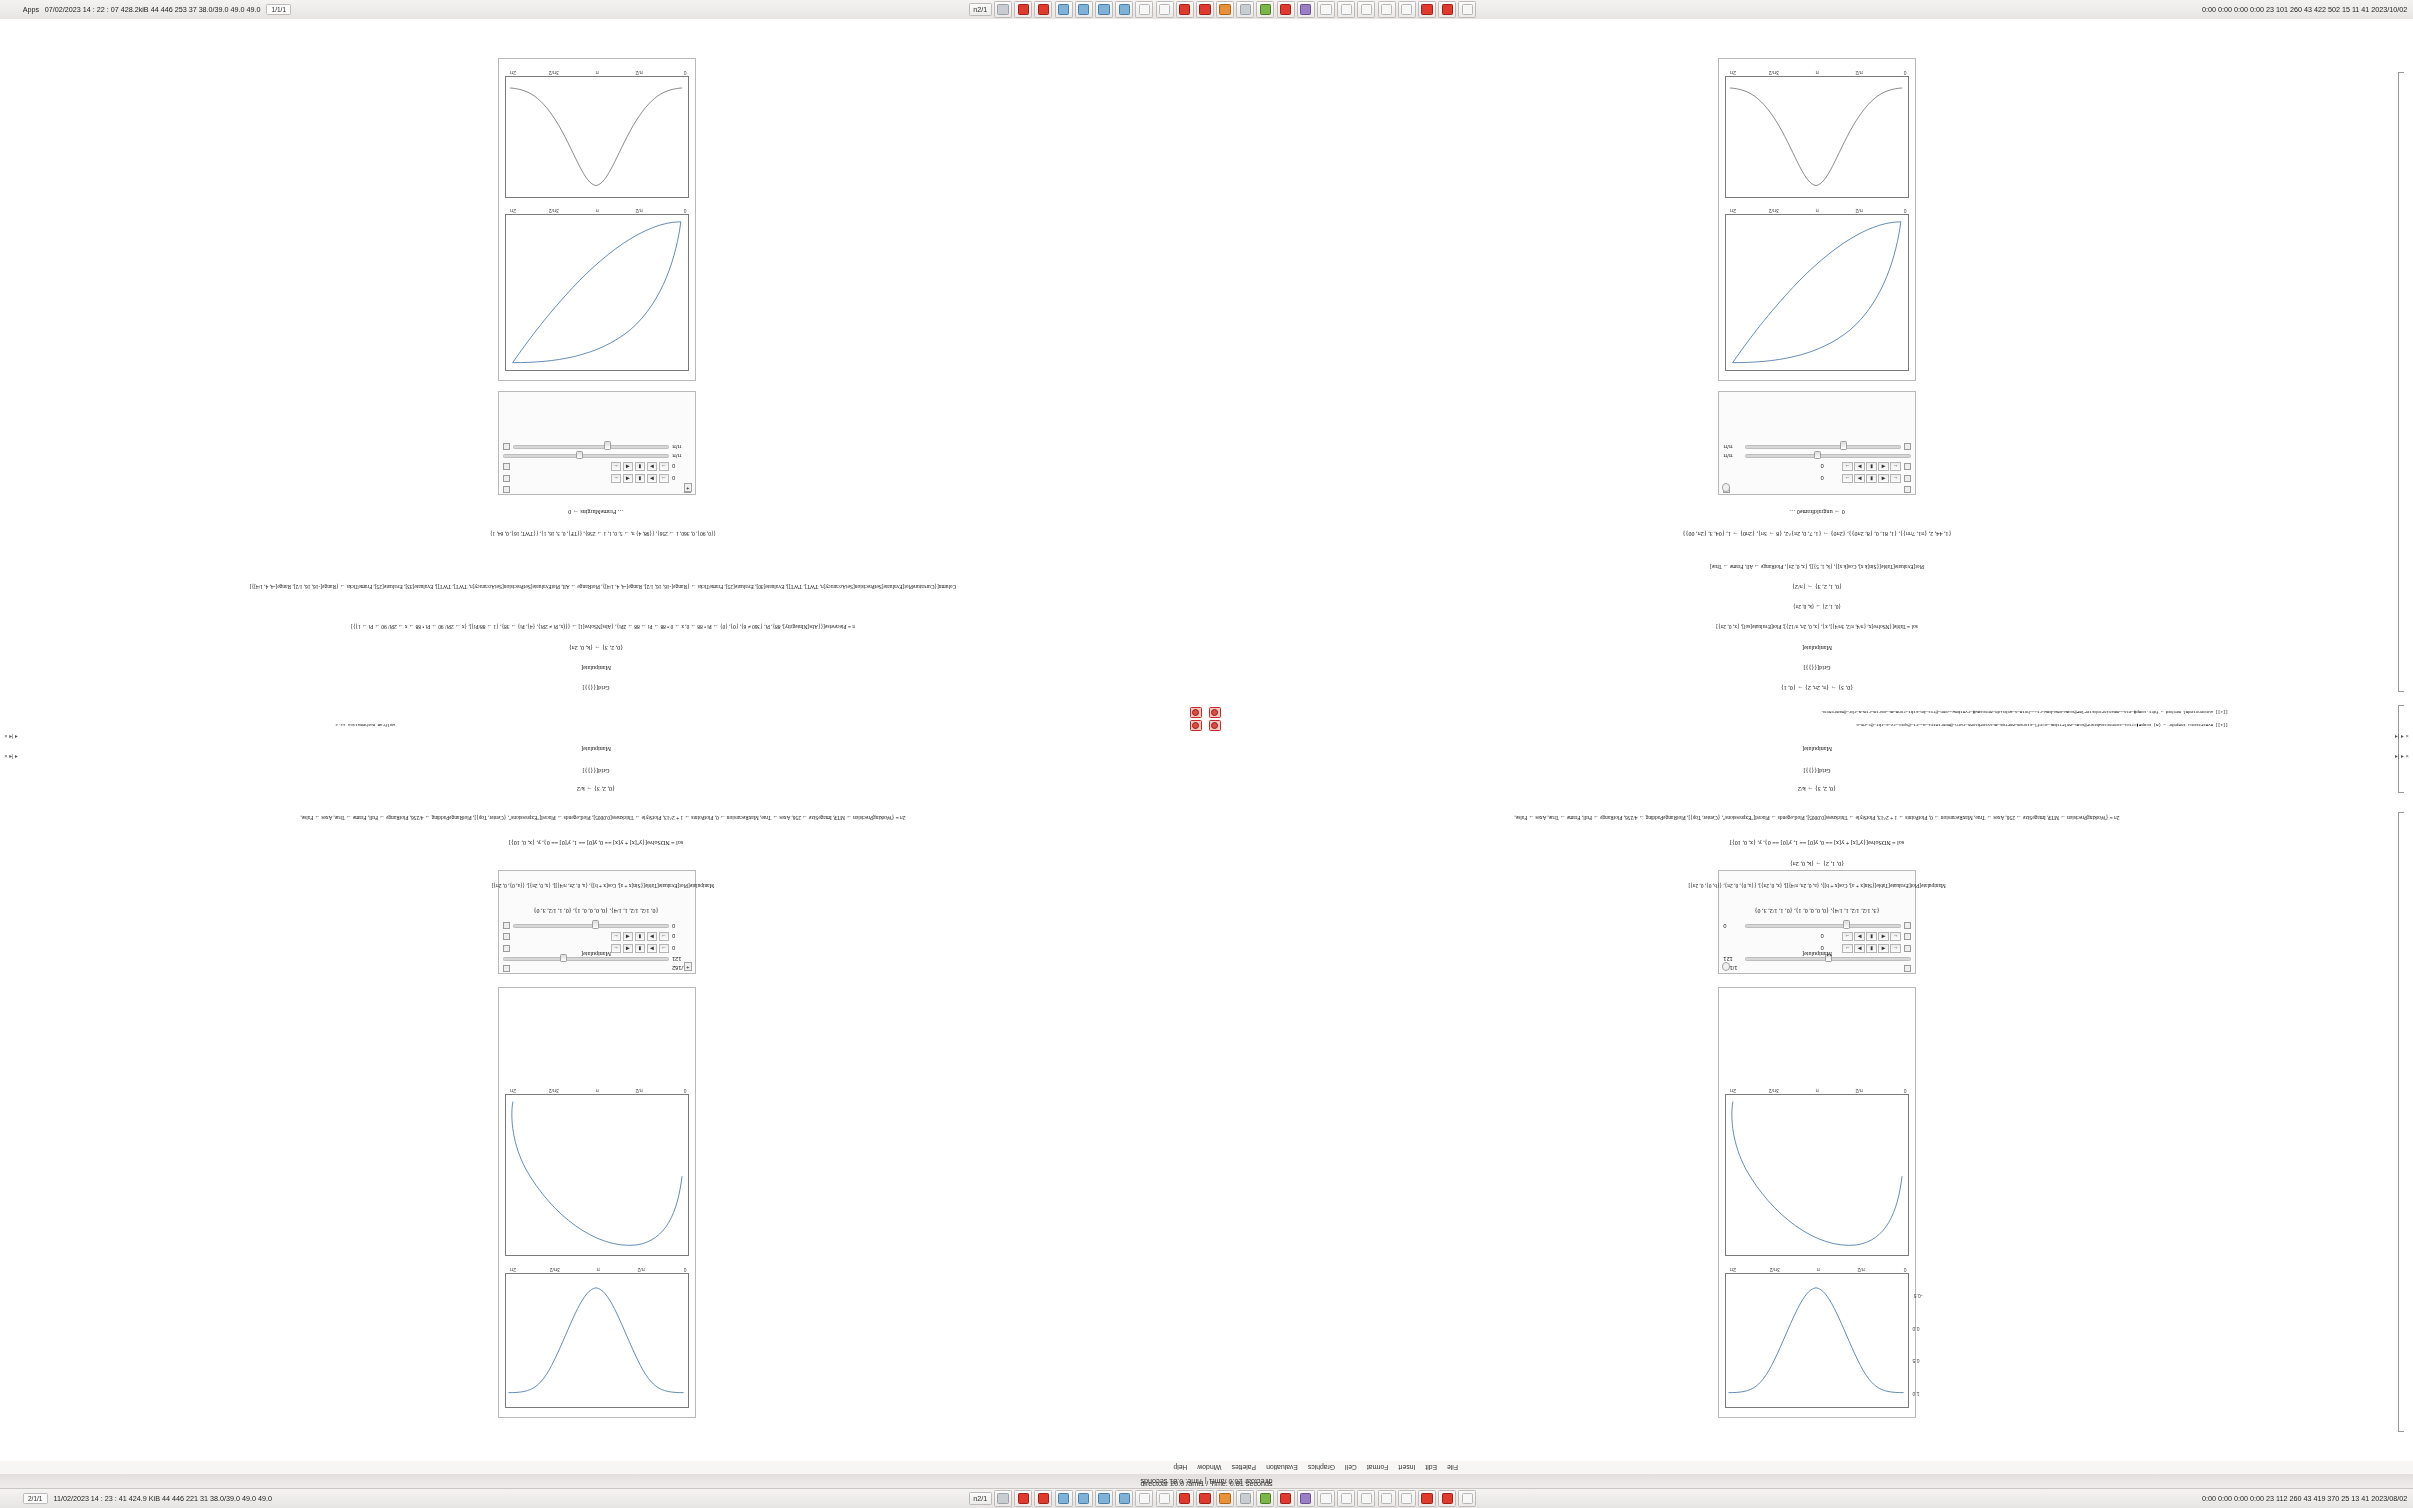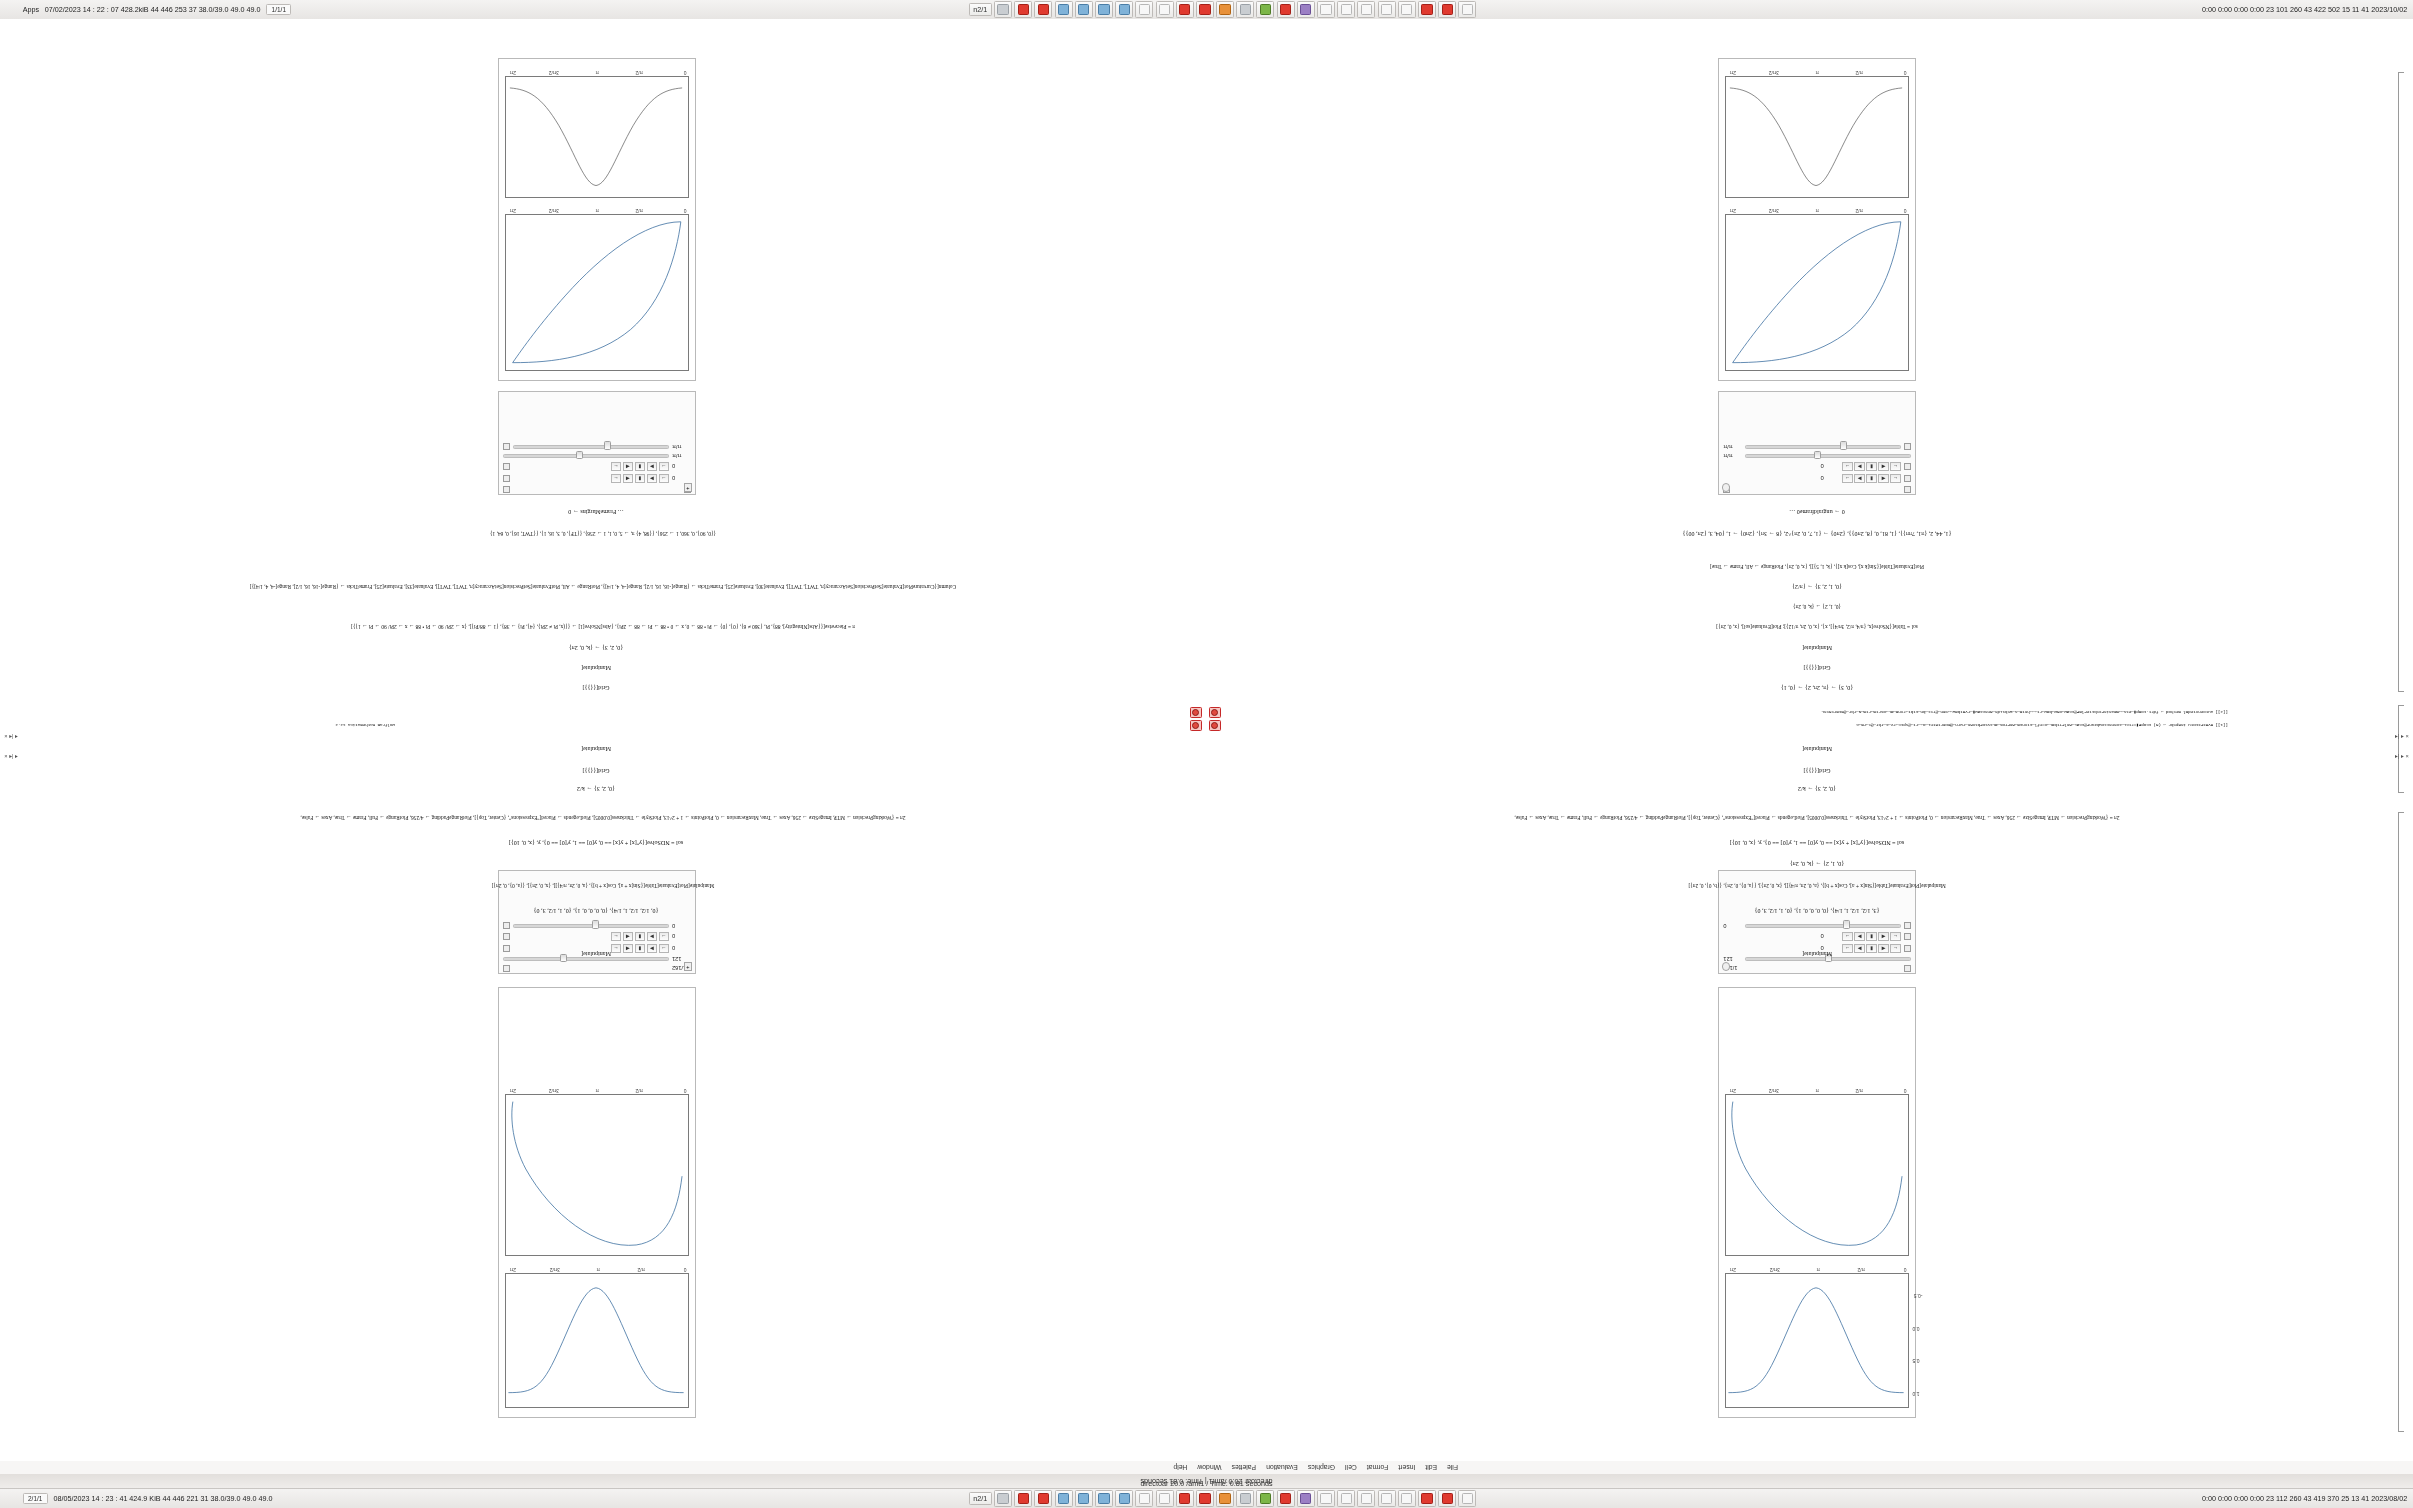--- a/index.html
+++ b/index.html
@@ -659,21 +659,21 @@
   </div>
 
   <div class="edge-mark" style="left:4.3px; top:733px;">× ▸| ▸</div>
   <div class="edge-mark" style="left:4.3px; top:753px;">× ▸| ▸</div>
   <div class="edge-mark" style="right:4.3px; top:733px;">▸| ▸ ×</div>
   <div class="edge-mark" style="right:4.3px; top:753px;">▸| ▸ ×</div>
 
   <div class="panel bottom">
     <div class="left-group">
       <span class="workspace-pill">2/1/1</span>
-      <span class="panel-clock">08/05/2023  14 : 23 : 41   424.9 KiB  44   446   221   31   38.0/39.0 49.0 49.0</span>
+      <span class="panel-clock">11/02/2023  14 : 23 : 41   424.9 KiB  44   446   221   31   38.0/39.0 49.0 49.0</span>
     </div>
     <div class="center-group">
       <span class="panel-btn">n2/1</span>
       <span class="tasklist-item">
           <span class="ico grey"></span>
         </span>
       <span class="tasklist-item">
           <span class="ico red"></span>
         </span>
       <span class="tasklist-item">

